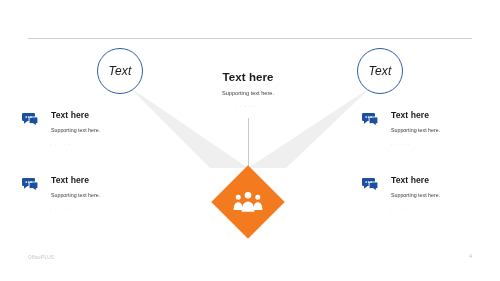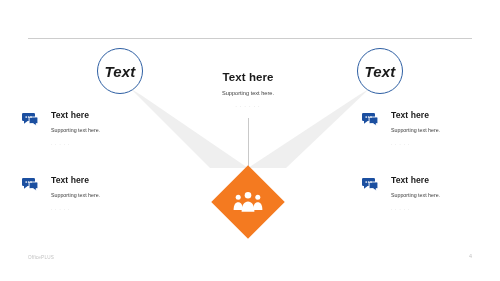--- a/index.html
+++ b/index.html
@@ -46,22 +46,22 @@
     height: 46px;
     border-radius: 50%;
     border: 1.3px solid #2E5FA3;
     background: #ffffff;
     display: flex;
     align-items: center;
     justify-content: center;
     box-sizing: border-box;
   }
   .badge-circle span {
-    font-size: 15px;
-    font-weight: bold;
+    font-size: 12px;
+    font-weight: normal;
     font-style: italic;
     color: #1a1a1a;
     letter-spacing: 0.2px;
   }
   #circle-left  { left: 97px;  top: 48px; }
   #circle-right { left: 357px; top: 48px; }
 
   
   .center-block {
     position: absolute;

